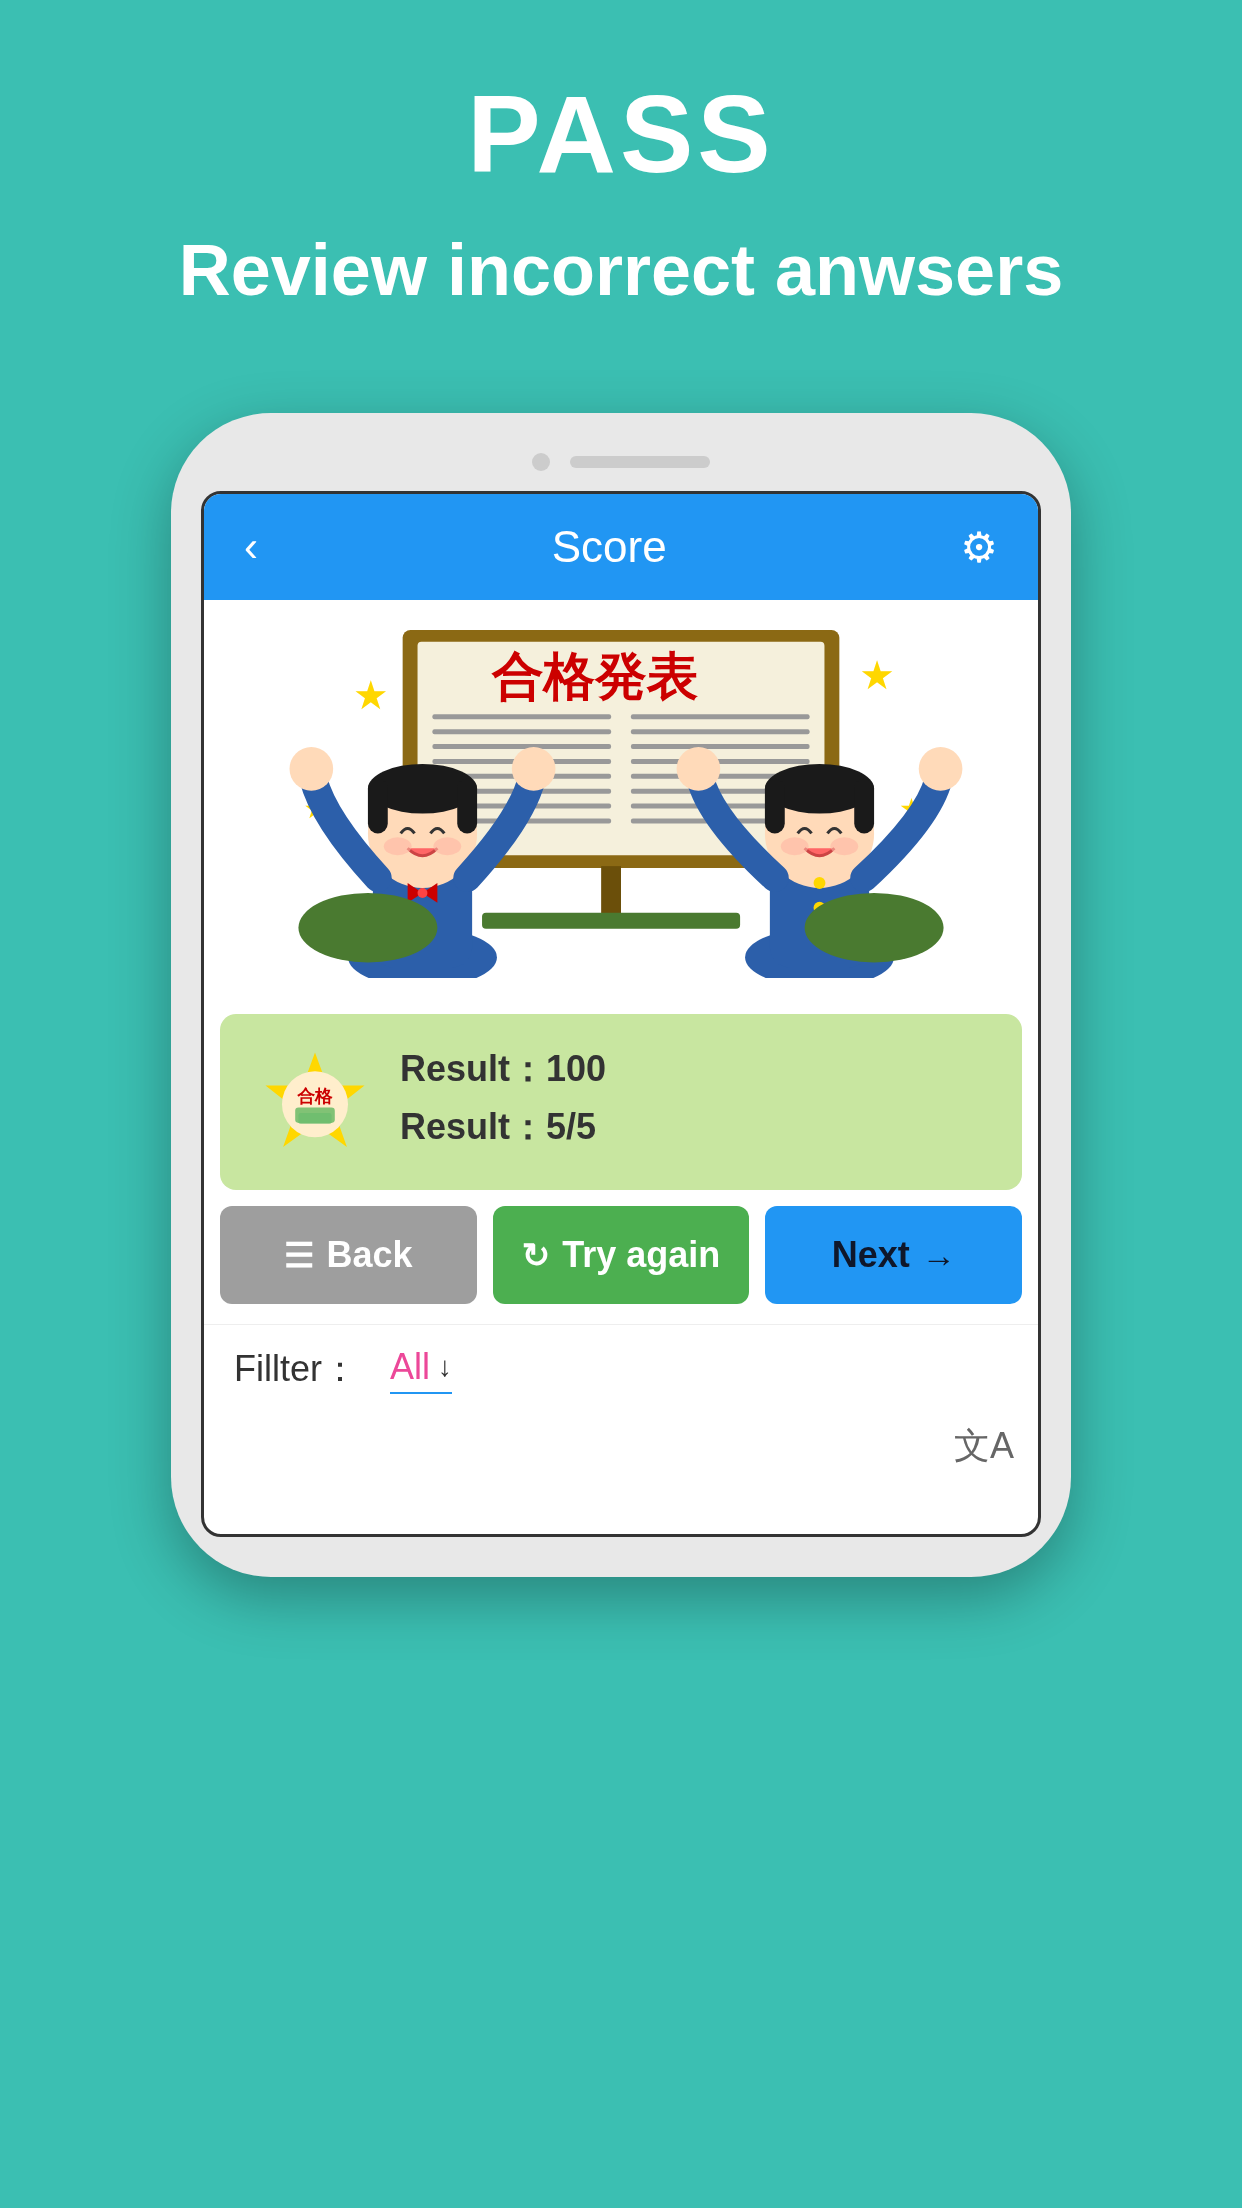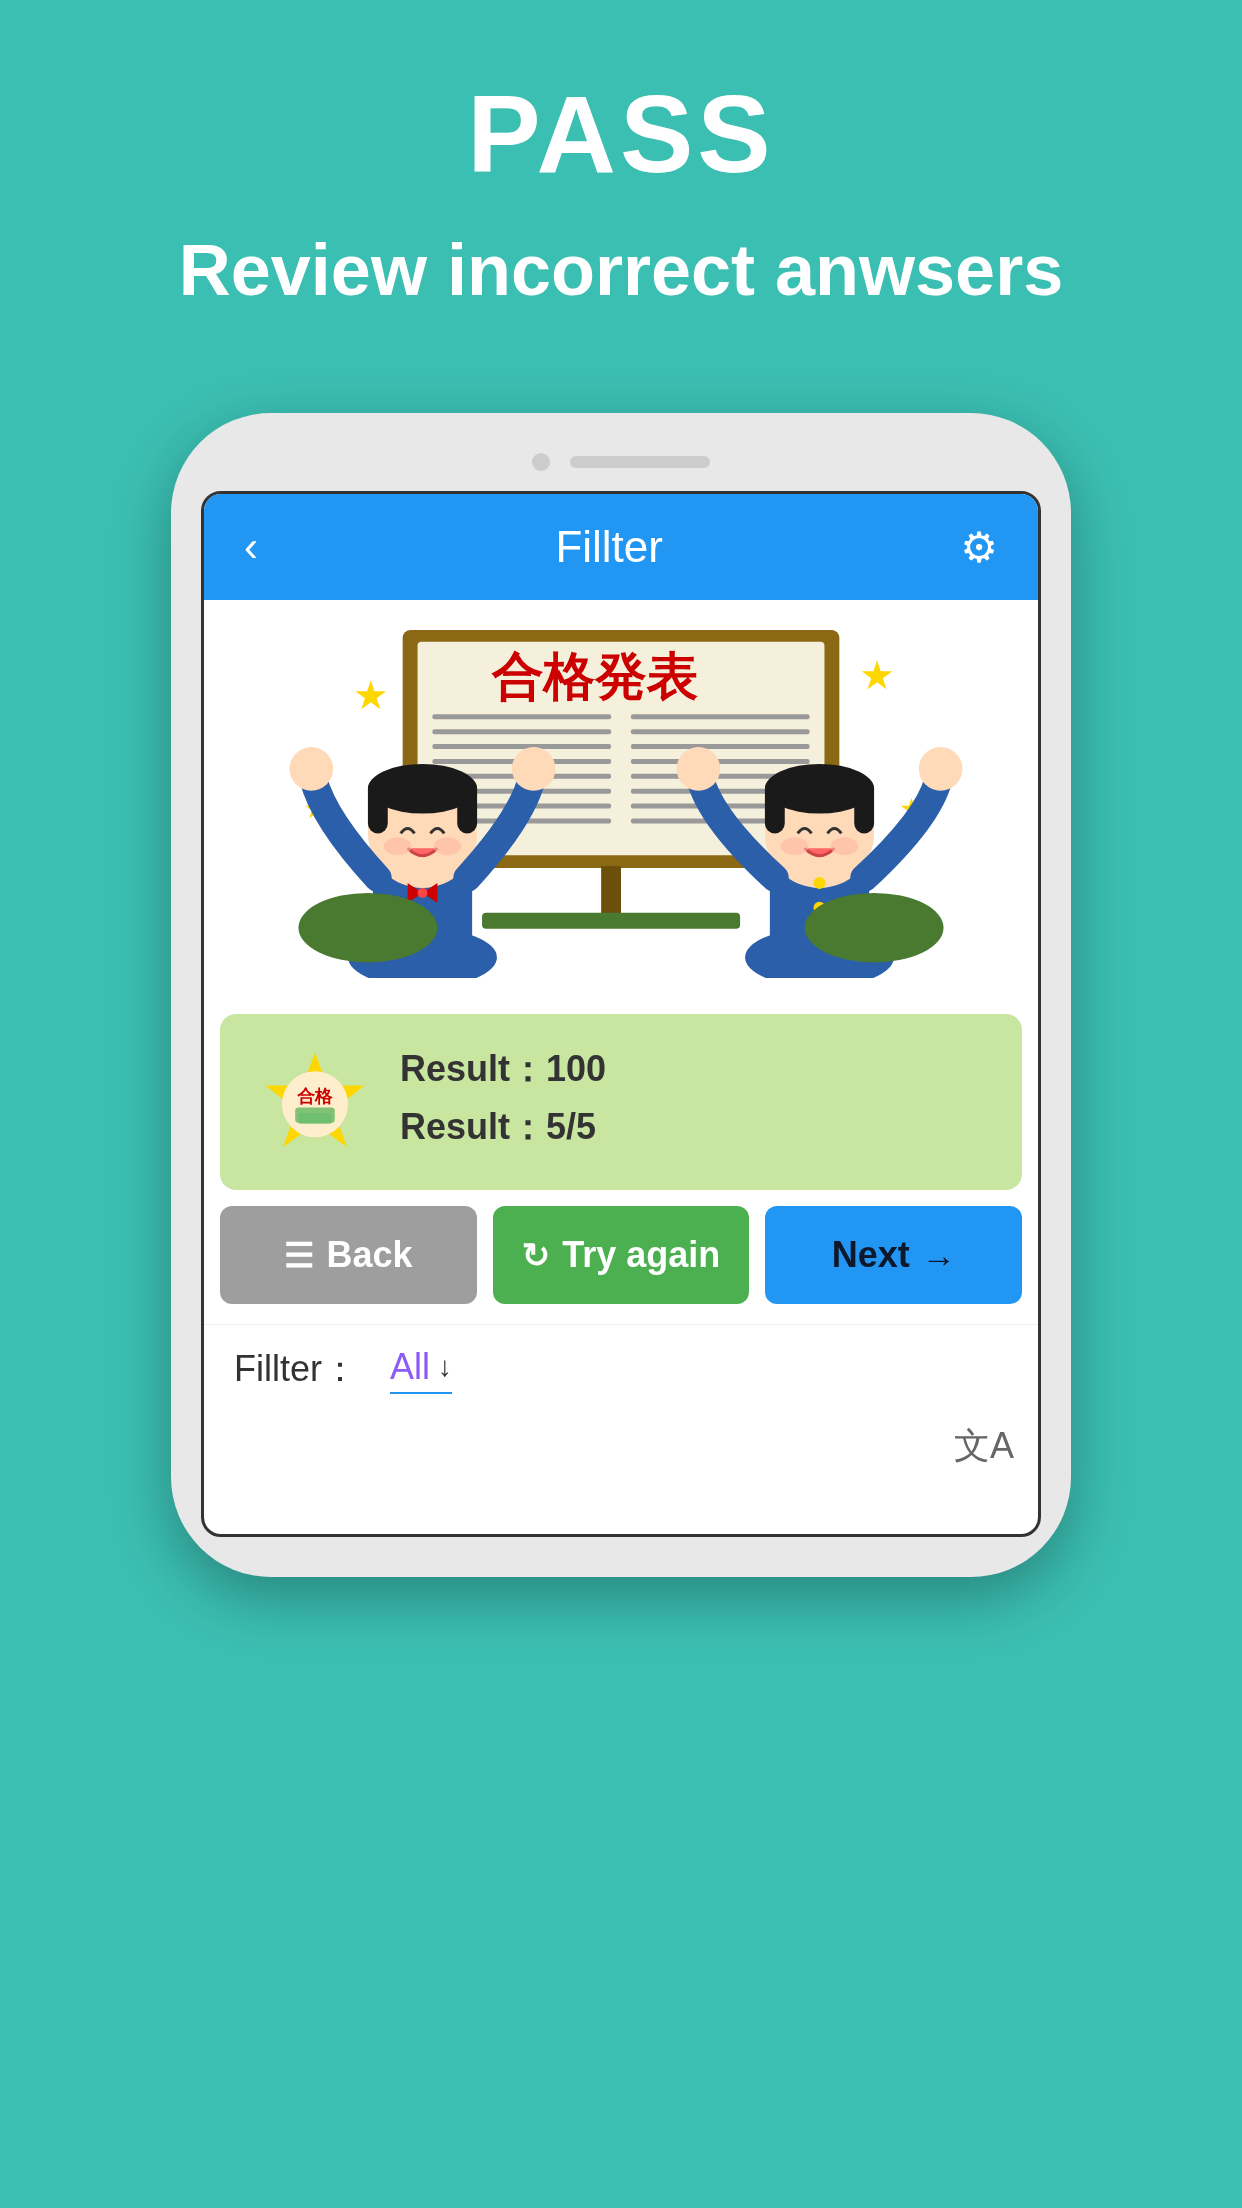--- a/index.html
+++ b/index.html
@@ -205,21 +205,21 @@
     .filter-dropdown {
       display: flex;
       align-items: center;
       gap: 8px;
       border-bottom: 2px solid #2196F3;
       padding-bottom: 4px;
     }
 
     .filter-value {
       font-size: 36px;
-      color: #8b5cf6;
+      color: #ec4899;
     }
 
     .filter-arrow {
       font-size: 28px;
       color: #333;
     }
 
     
     .question-area {
       padding: 20px 30px;
@@ -254,21 +254,21 @@
 
     <div class="phone-top-bar">
       <div class="phone-camera"></div>
       <div class="phone-speaker"></div>
     </div>
 
     <div class="phone-screen">
 
       <div class="app-header">
         <span class="back-arrow">‹</span>
-        <span class="header-title">Fillter</span>
+        <span class="header-title">Score</span>
         <span class="settings-icon">⚙</span>
       </div>
 
       <div class="illustration-area">
 
         <svg class="illustration-svg" viewBox="0 0 800 360" xmlns="http://www.w3.org/2000/svg">
 
           <rect x="180" y="10" width="440" height="240" rx="8" fill="#8B6914"></rect>
           <rect x="195" y="22" width="410" height="215" rx="4" fill="#F5F0DC"></rect>
 

